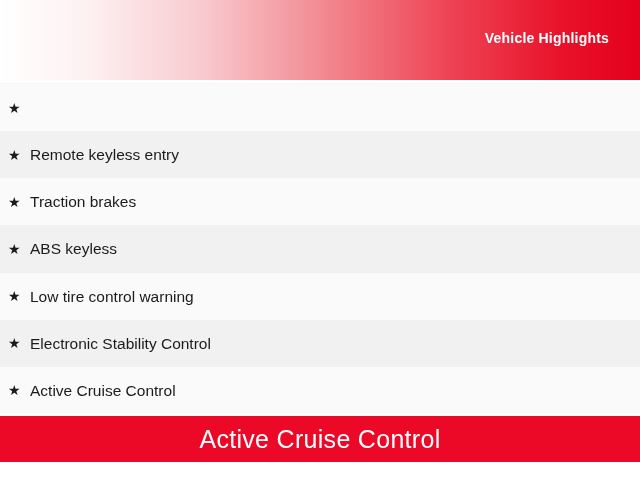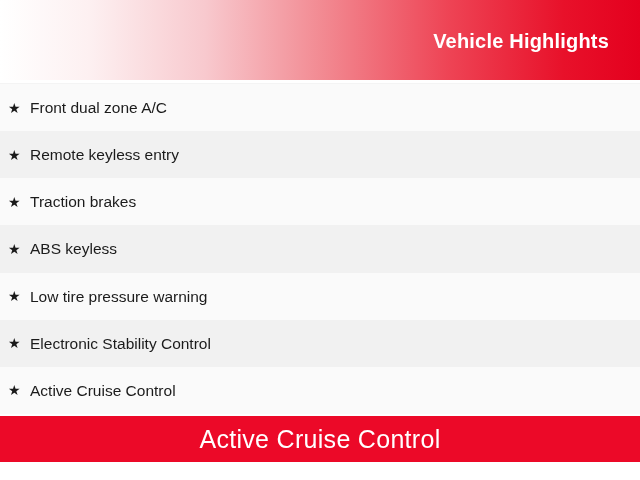--- a/index.html
+++ b/index.html
@@ -27,21 +27,21 @@
     height: 80px;
     flex: 0 0 80px;
     background: linear-gradient(to right, #ffffff 0%, #fdf0f1 14%, #f8c9ce 32%, #f28b93 50%, #ee4455 70%, #e8112a 88%, #e4001e 100%);
     border-bottom: 3px solid #ffffff;
   }
   .header-title {
     position: absolute;
     right: 31px;
     top: 30px;
     color: #ffffff;
-    font-size: 20px;
+    font-size: 14px;
     font-weight: bold;
     letter-spacing: 0.2px;
     white-space: nowrap;
   }
   .features {
     flex: 1 1 auto;
     background: #f4f4f4;
     display: flex;
     flex-direction: column;
     padding-top: 1px;
@@ -100,41 +100,40 @@
 <div class="page">
 
   <div class="header">
     <div class="header-title">Vehicle Highlights</div>
   </div>
 
   <div class="features">
 
     <div class="feature-row">
       <span class="bullet-icon">★</span>
-      <span class="feature-label">Front dual zone A/C</span>
     </div>
 
     <div class="feature-row">
       <span class="bullet-icon">★</span>
       <span class="feature-label">Remote keyless entry</span>
     </div>
 
     <div class="feature-row">
       <span class="bullet-icon">★</span>
       <span class="feature-label">Traction brakes</span>
     </div>
 
     <div class="feature-row">
       <span class="bullet-icon">★</span>
       <span class="feature-label">ABS keyless</span>
     </div>
 
     <div class="feature-row">
       <span class="bullet-icon">★</span>
-      <span class="feature-label">Low tire pressure warning</span>
+      <span class="feature-label">Low tire control warning</span>
     </div>
 
     <div class="feature-row">
       <span class="bullet-icon">★</span>
       <span class="feature-label">Electronic Stability Control</span>
     </div>
 
     <div class="feature-row">
       <span class="bullet-icon">★</span>
       <span class="feature-label">Active Cruise Control</span>

